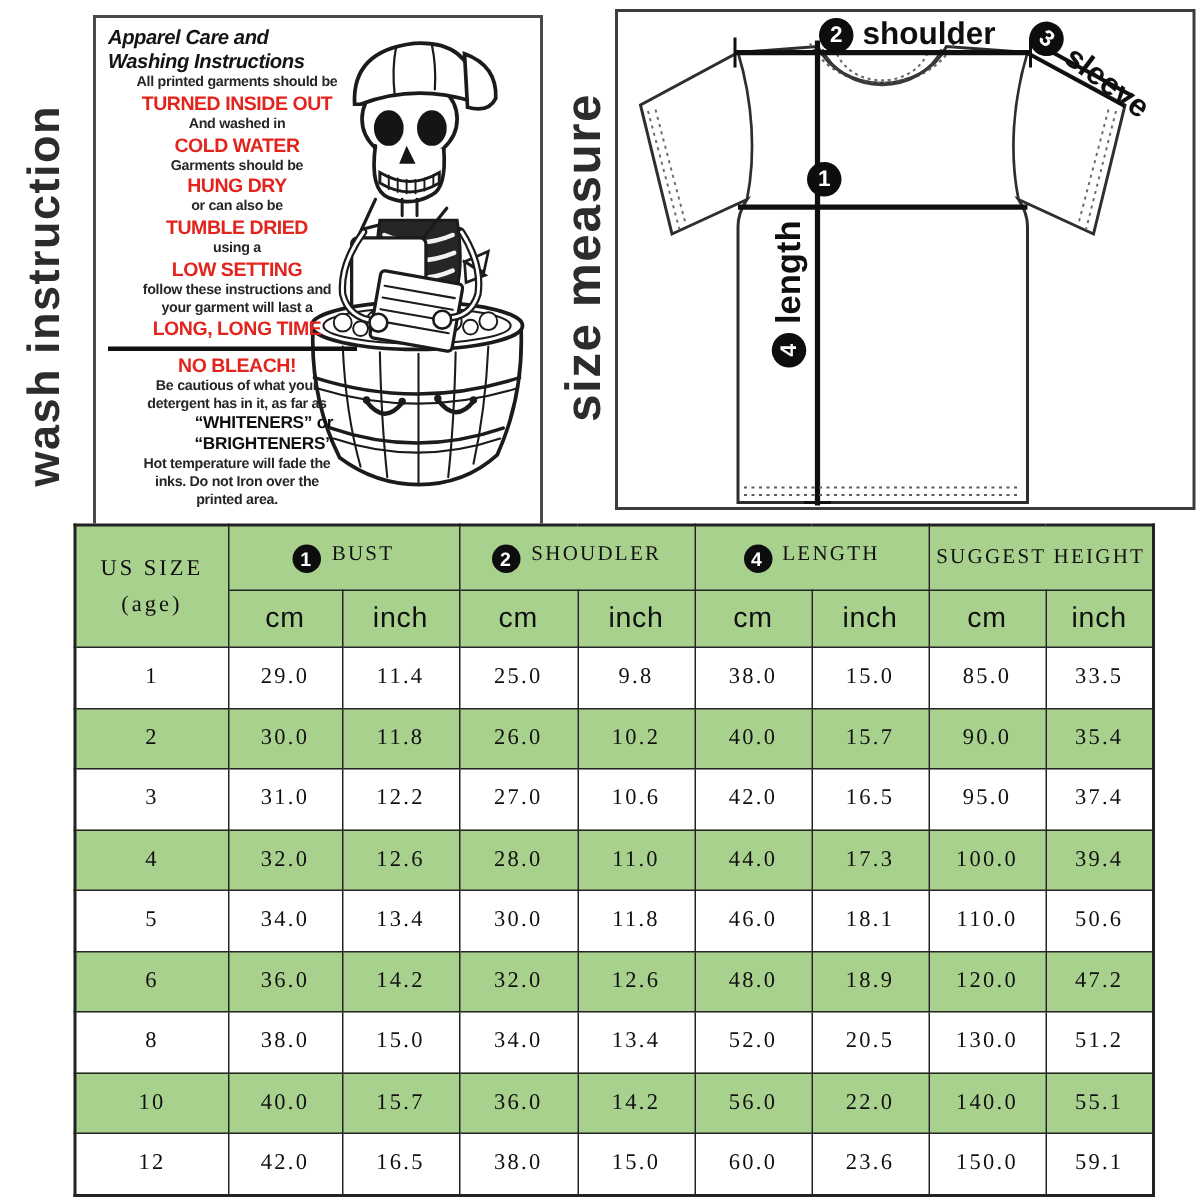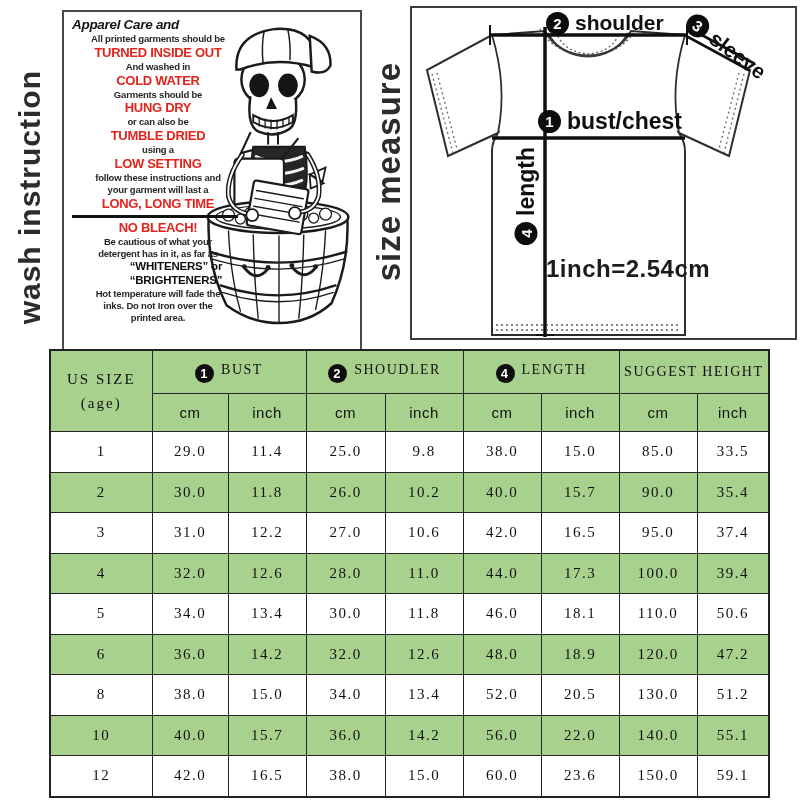--- a/index.html
+++ b/index.html
@@ -65,34 +65,35 @@
   .size-table{
     position:absolute;left:49px;top:349px;width:719px;
     border-collapse:collapse;table-layout:fixed;background:#fff;
     font-family:"Liberation Serif", serif;color:#101010;
     border:2.5px solid #222;
   }
   .size-table th,.size-table td{border:1.6px solid #242424;text-align:center;padding:0;}
   .size-table thead th{background:var(--green);font-weight:normal;}
   .corner-th{font-size:15px;letter-spacing:2px;line-height:1.6;}
   .group-th{font-size:14px;letter-spacing:1.5px;height:42px;}
-  .units-row th{font-family:"Liberation Sans", sans-serif;font-size:15px;height:37px;letter-spacing:.5px;}
+  .units-row th{font-family:"Liberation Sans", sans-serif;font-size:19px;height:37px;letter-spacing:.5px;}
   .size-table tbody td{height:39.5px;font-size:15px;letter-spacing:1.5px;background:#fff;}
   .size-table tbody tr.shade td{background:var(--green);}
 </style>
 </head>
 <body>
 
 <div class="page">
 
   <div class="side-label wash-side">wash instruction</div>
 
   <div class="wash-box">
     <div class="wash-text">
       <div class="w-head">Apparel Care and</div>
+      <div class="w-head">Washing Instructions</div>
       <div id="washLines">
           <div class="w-line w-black">All printed garments should be</div>
           <div class="w-line w-red">TURNED INSIDE OUT</div>
           <div class="w-line w-black">And washed in</div>
           <div class="w-line w-red">COLD WATER</div>
           <div class="w-line w-black">Garments should be</div>
           <div class="w-line w-red">HUNG DRY</div>
           <div class="w-line w-black">or can also be</div>
           <div class="w-line w-red">TUMBLE DRIED</div>
           <div class="w-line w-black">using a</div>
@@ -226,27 +227,25 @@
     <div class="m-label lbl-shoulder">
       <span class="cnum">2</span>
       <span>shoulder</span>
     </div>
     <div class="m-label lbl-sleeve">
       <span class="cnum">3</span>
       <span>sleeve</span>
     </div>
     <div class="m-label lbl-bust">
       <span class="cnum">1</span>
-      <span>bust/chest</span>
     </div>
     <div class="m-label lbl-length">
       <span class="cnum">4</span>
       <span>length</span>
     </div>
-    <div class="conv-note">1inch=2.54cm</div>
   </div>
 
   <table class="size-table">
     <colgroup>
       <col style="width:102px">
         <col style="width:76px">
         <col style="width:78px">
       <col style="width:79px">
         <col style="width:78px">
         <col style="width:78px">

